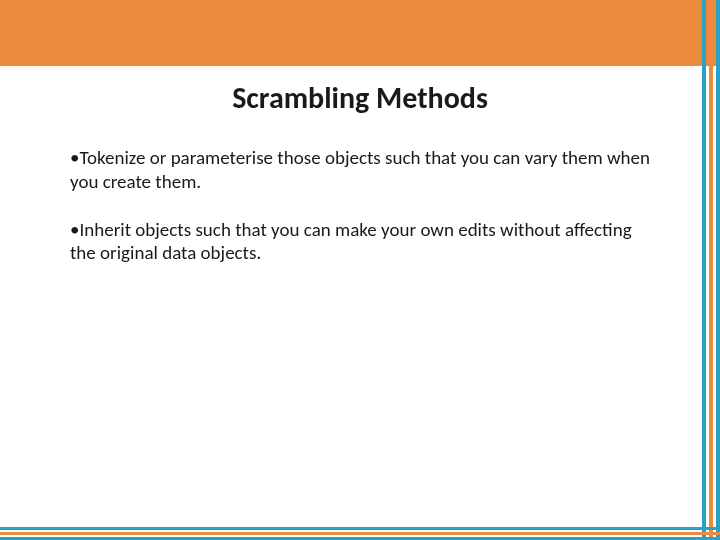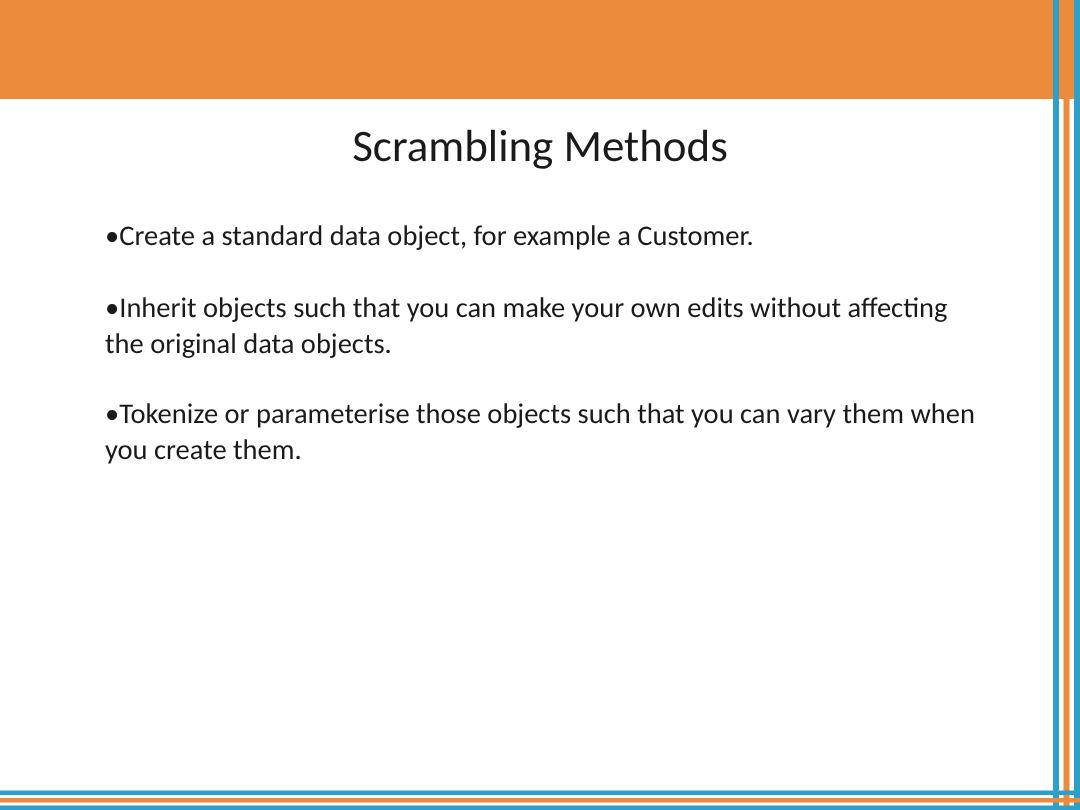--- a/index.html
+++ b/index.html
@@ -15,21 +15,21 @@
     width: 100%;
     height: 66px;
     background: #ed8b3c;
   }
   .title-block {
     text-align: center;
     margin-top: 14px;
   }
   .title-line {
     font-size: 30px;
-    font-weight: 400;
+    font-weight: 700;
     color: #1a1a1a;
     line-height: 1.2;
   }
   .content {
     padding: 30px 70px 0 70px;
     font-size: 19px;
     color: #1a1a1a;
     line-height: 1.25;
   }
   .bullet-item {
@@ -62,23 +62,22 @@
 </head>
 <body>
 
 <div class="top-bar"></div>
 
 <div class="title-block">
   <div class="title-line">Scrambling Methods</div>
 </div>
 
 <div class="content">
-  <div class="bullet-item">•Create a standard data object, for example a Customer.</div>
+  <div class="bullet-item">•Tokenize or parameterise those objects such that you can vary them when you create them.</div>
   <div class="bullet-item">•Inherit objects such that you can make your own edits without affecting the original data objects.</div>
-  <div class="bullet-item">•Tokenize or parameterise those objects such that you can vary them when you create them.</div>
 </div>
 
 <div class="right-stripes">
   <div class="stripe s1"></div>
   <div class="stripe s2"></div>
   <div class="stripe s3"></div>
 </div>
 
 <div class="bottom-stripes">
   <div class="hstripe h1"></div>

